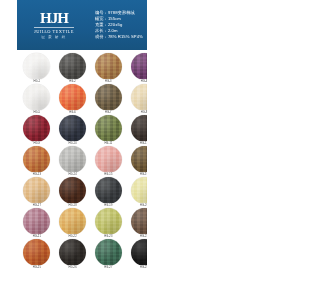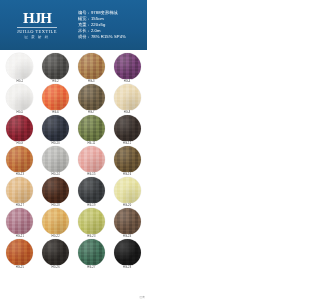--- a/index.html
+++ b/index.html
@@ -2,21 +2,21 @@
 <html><head>
 <meta charset="utf-8">
 <style>
   html,body{margin:0;padding:0;}
   body{
     width:147px;height:300px;overflow:hidden;
     background:#ffffff;
     font-family:"Liberation Sans", sans-serif;
     -webkit-font-smoothing:none;
   }
-  .card{position:relative;width:147px;height:300px;background:#fff;overflow:hidden;}
+  .card{position:relative;width:147px;height:300px;background:#fff;overflow:hidden;padding-left:17px;}
 
   
   .header{
     position:relative;
     height:50px;width:147px;
     background:#1a5f96;
     background:linear-gradient(180deg,#1b6197 0%,#19598c 55%,#175party 100%);
     background:linear-gradient(180deg,#1c6399 0%,#195a8d 60%,#17537f 100%);
     box-sizing:border-box;
     display:flex;align-items:center;

